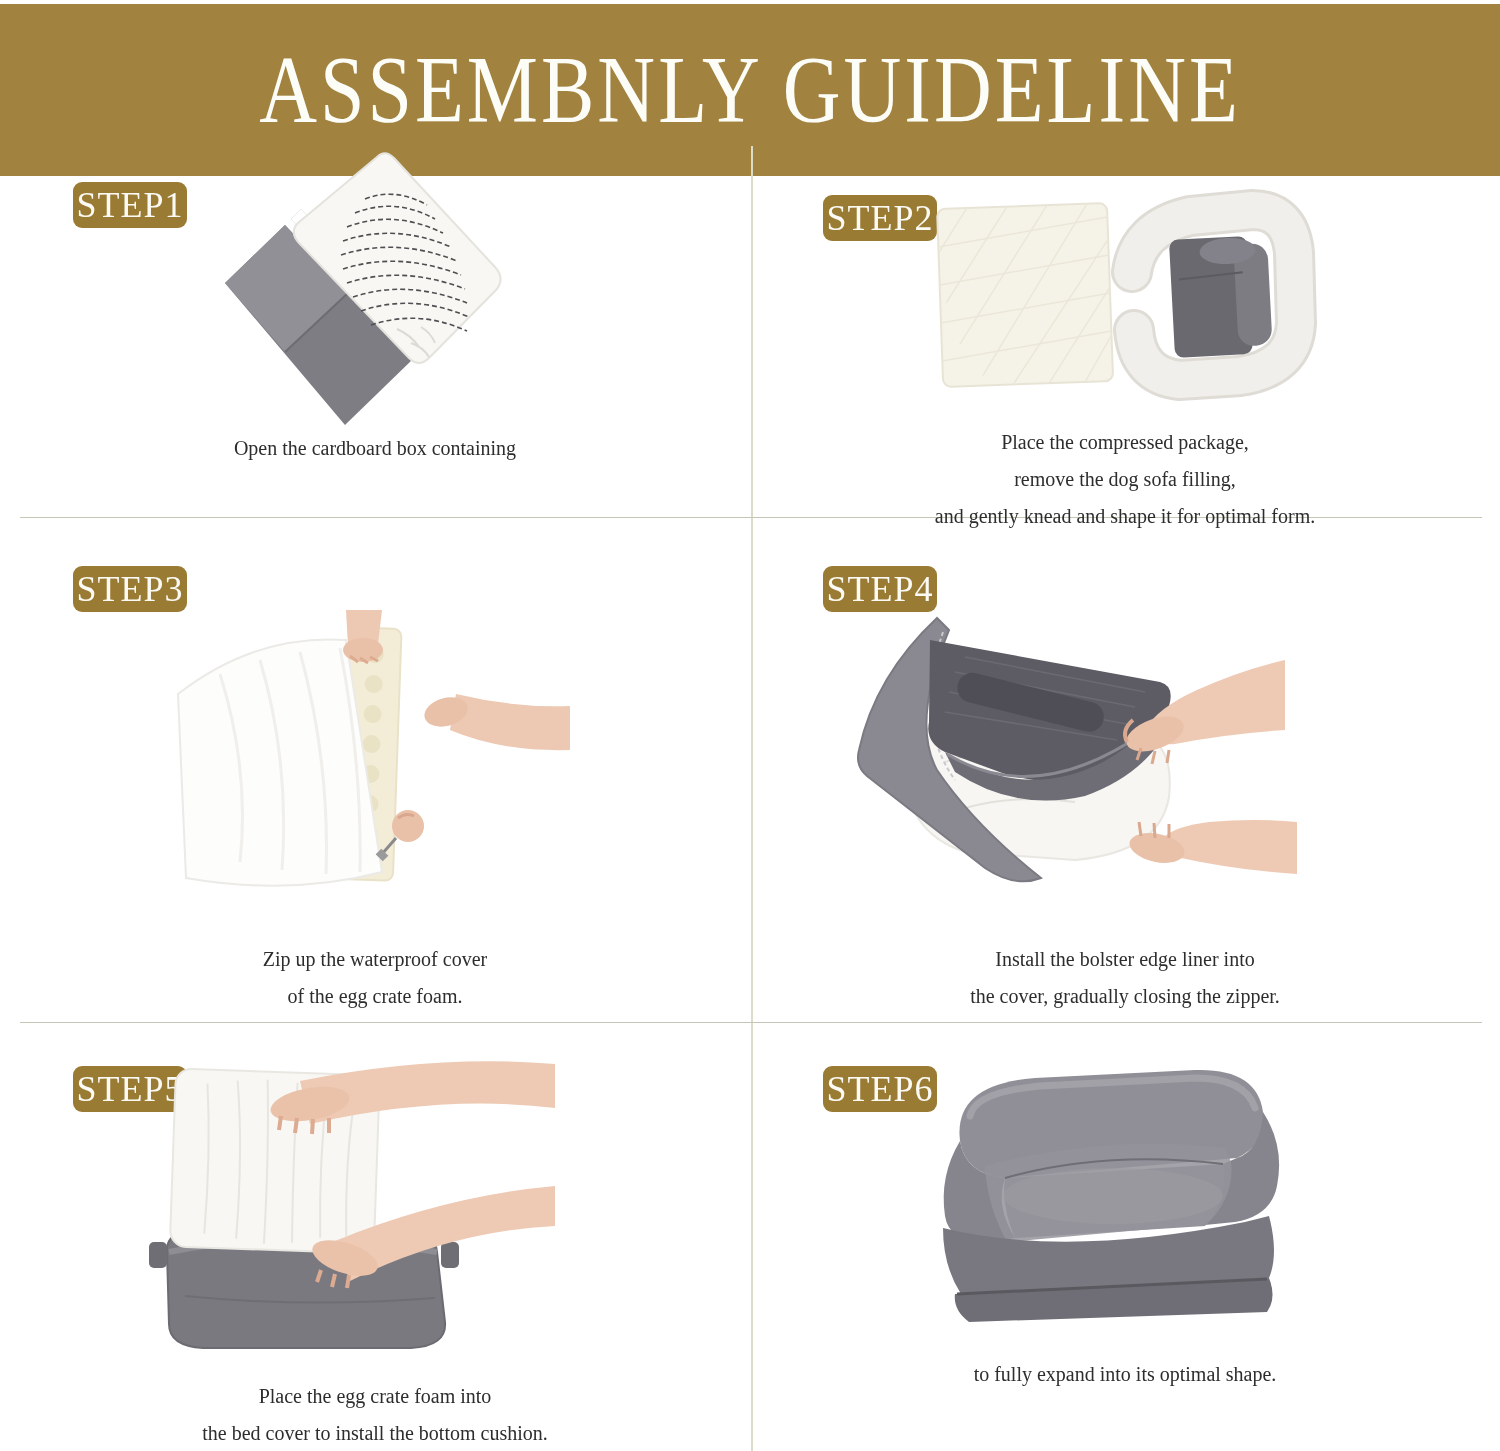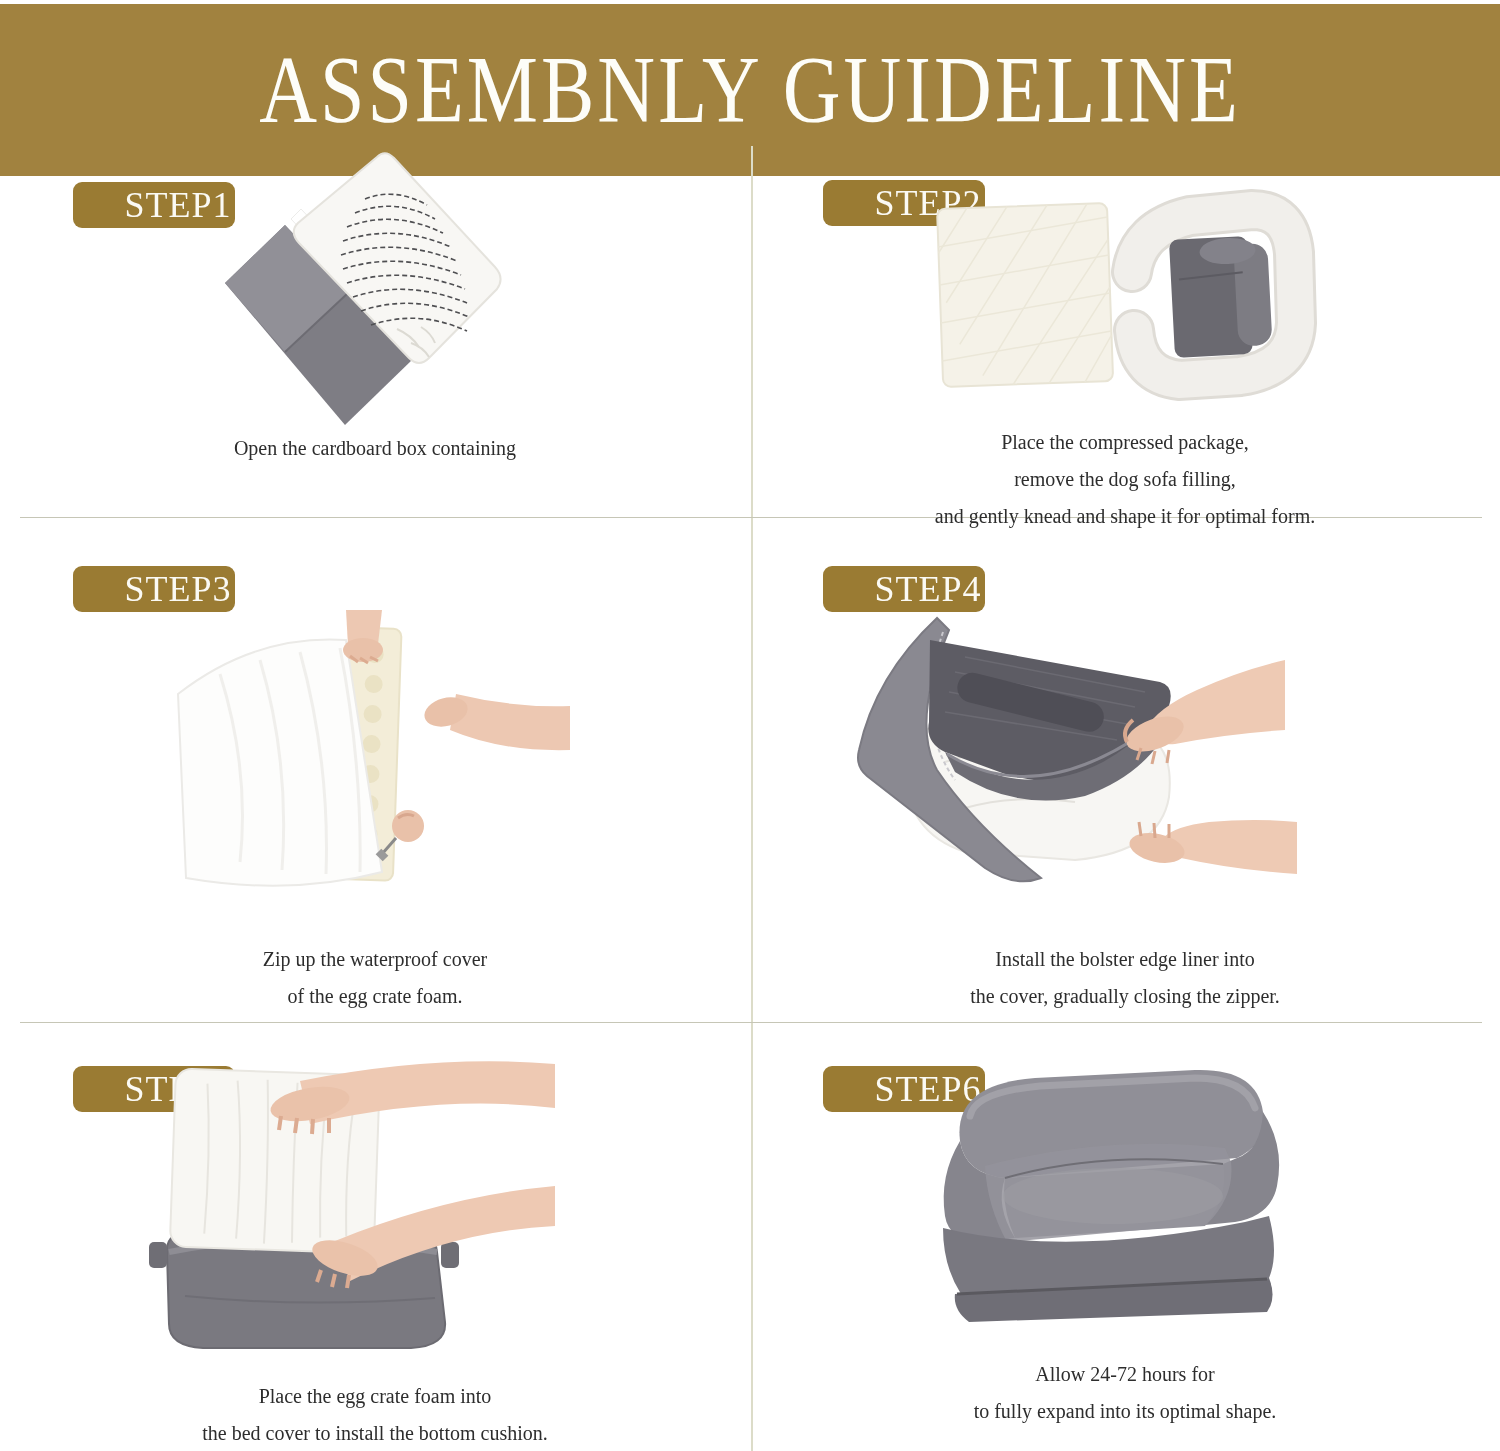--- a/index.html
+++ b/index.html
@@ -17,23 +17,22 @@
     letter-spacing:3px;white-space:nowrap;transform:scaleY(1.18);
   }
   .vdiv{position:absolute;left:751px;top:146px;width:2px;height:1305px;background:var(--divider-vertical,#dcdcc8);}
   .hdiv{position:absolute;left:20px;width:1462px;height:1px;background:var(--divider,#c6c6b6);}
   .hd1{top:517px}.hd2{top:1022px}
   .badge{
     position:absolute;width:114px;height:46px;border-radius:9px;
     background:var(--badge-gold,#9a7b33);color:#fbfaf4;
     font-size:36px;display:flex;align-items:center;justify-content:center;
     letter-spacing:1px;
-    padding-left:48px;
-  }
-  .b1{left:73px;top:182px}.b2{left:823px;top:180px}
+  }
+  .b1{left:73px;top:182px}.b2{left:823px;top:195px}
   .b3{left:73px;top:566px}.b4{left:823px;top:566px}
   .b5{left:73px;top:1066px}.b6{left:823px;top:1066px}
   .caption{
     position:absolute;width:750px;text-align:center;
     color:var(--text-dark,#2d2d2d);font-size:20px;line-height:37px;
   }
   .caption span{display:block}
   .c1{left:0;top:410px}.c2{left:750px;top:404px}
   .c3{left:0;top:921px}.c4{left:750px;top:921px}
   .c5{left:0;top:1358px}.c6{left:750px;top:1336px}
@@ -287,17 +286,16 @@
         <path d="M140,132 Q240,104 358,118" stroke="#6f6e75" stroke-width="2" fill="none"></path>
       </g>
       <g>
         <path d="M78,182 Q200,212 380,176 L404,170 Q414,208 404,232 L96,248 Q78,220 78,182 Z" fill="#797880"></path>
         <path d="M90,248 L404,232 Q412,252 402,266 L104,276 Q88,264 90,248 Z" fill="#6f6e76"></path>
         <path d="M92,248 L402,233" stroke="#5a595f" stroke-width="3" fill="none"></path>
       </g>
     </svg>
   </div>
   <p class="caption c6">
-    <span>Allow 24-72 hours for</span>
     <span>to fully expand into its optimal shape.</span>
   </p>
 
 </div>
 
 </body></html>

